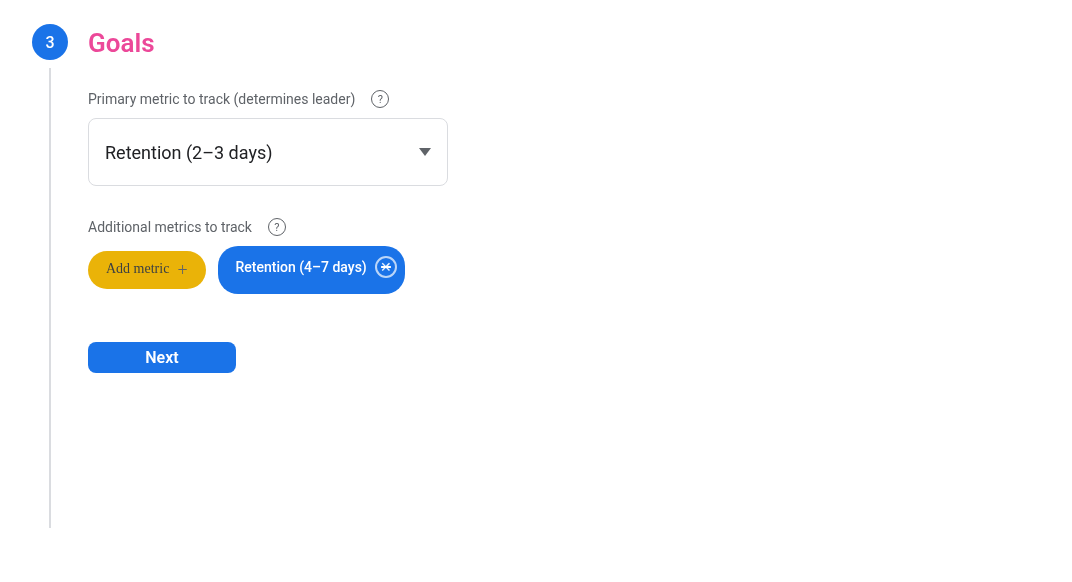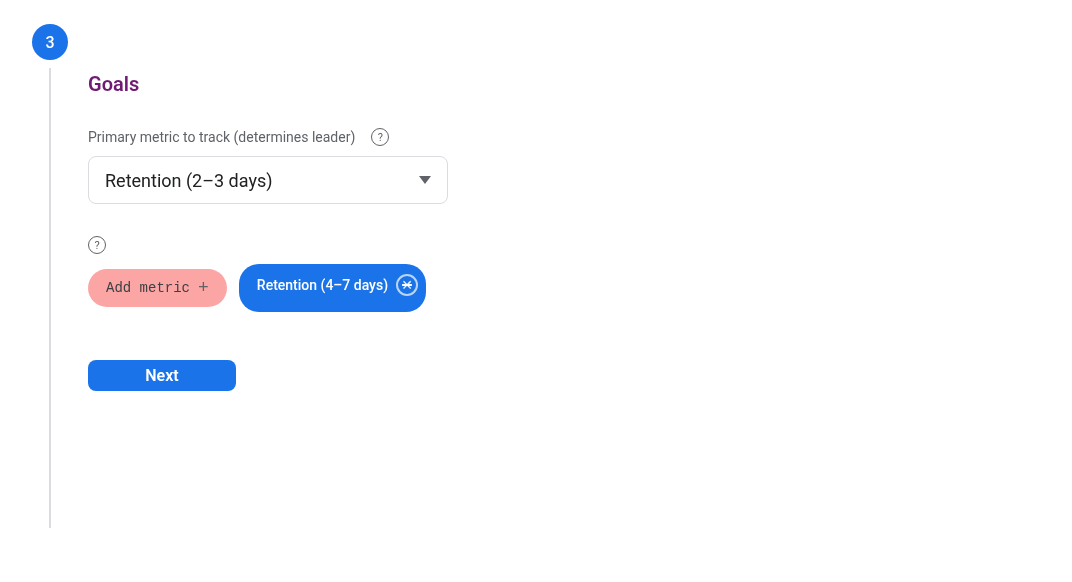--- a/index.html
+++ b/index.html
@@ -57,25 +57,24 @@
     }
 
     .content-area {
       display: flex;
       flex-direction: column;
       flex: 1;
       padding-top: 4px;
     }
 
     .section-title {
-      font-size: 20px;
+      font-size: 26px;
       font-weight: 600;
-      color: #701a75;
+      color: #ec4899;
       margin-bottom: 32px;
-      margin-top: 44px;
     }
 
     .field-label {
       font-size: 14px;
       color: #5f6368;
       margin-bottom: 10px;
       display: flex;
       align-items: center;
       gap: 16px;
     }
@@ -89,21 +88,21 @@
       align-items: center;
       justify-content: center;
       font-size: 11px;
       color: #5f6368;
       cursor: pointer;
       flex-shrink: 0;
     }
 
     .dropdown-select {
       width: 360px;
-      height: 48px;
+      height: 68px;
       border: 1.5px solid #dadce0;
       border-radius: 8px;
       background: #ffffff;
       display: flex;
       align-items: center;
       justify-content: space-between;
       padding: 0 16px;
       cursor: pointer;
       margin-bottom: 32px;
     }
@@ -130,30 +129,30 @@
       display: flex;
       flex-direction: row;
       align-items: center;
       gap: 12px;
       flex-wrap: wrap;
       margin-top: 4px;
     }
 
     .add-metric-btn {
       display: flex;
-      align-items: center;
+      align-items: flex-start;
       gap: 8px;
-      background: #fca5a5;
+      background: #eab308;
       border: none;
       border-radius: 20px;
       padding: 10px 18px;
       font-size: 14px;
       color: #3c4043;
       cursor: pointer;
-      font-family: Liberation Mono, monospace;
+      font-family: Liberation Serif, serif;
     }
 
     .add-icon {
       font-size: 18px;
       color: #5f6368;
       line-height: 1;
     }
 
     .metric-chip {
       display: flex;
@@ -231,20 +230,21 @@
       <span class="help-icon">?</span>
     </div>
 
     <div class="dropdown-select">
       <span class="dropdown-select-text">Retention (2–3 days)</span>
       <div class="dropdown-arrow"></div>
     </div>
 
     <div class="additional-metrics-section">
       <div class="field-label">
+        <span>Additional metrics to track</span>
         <span class="help-icon">?</span>
       </div>
 
       <div class="metrics-row">
 
         <button class="add-metric-btn">
           <span>Add metric</span>
           <span class="add-icon">+</span>
         </button>
 

